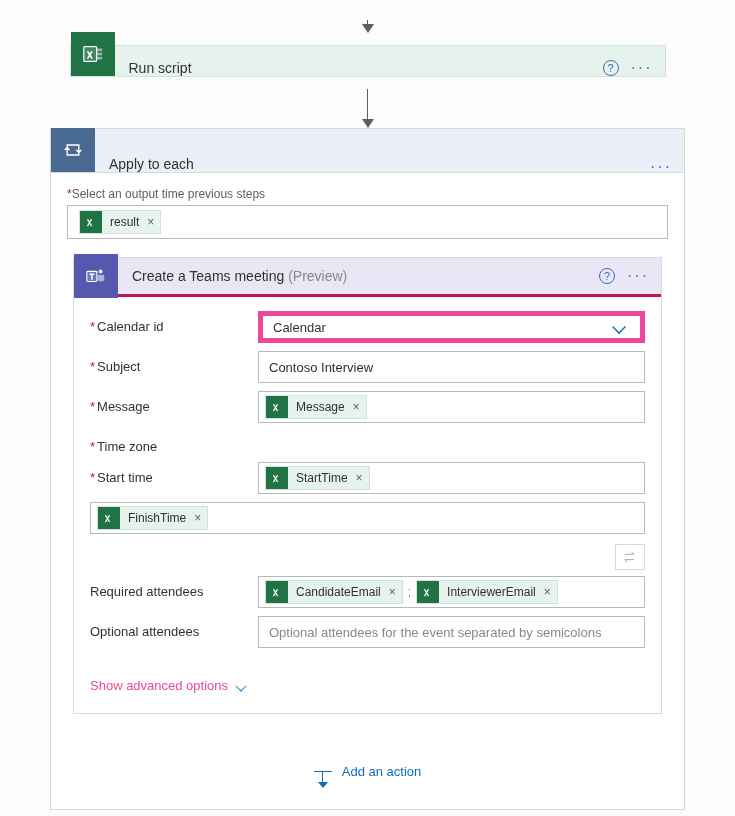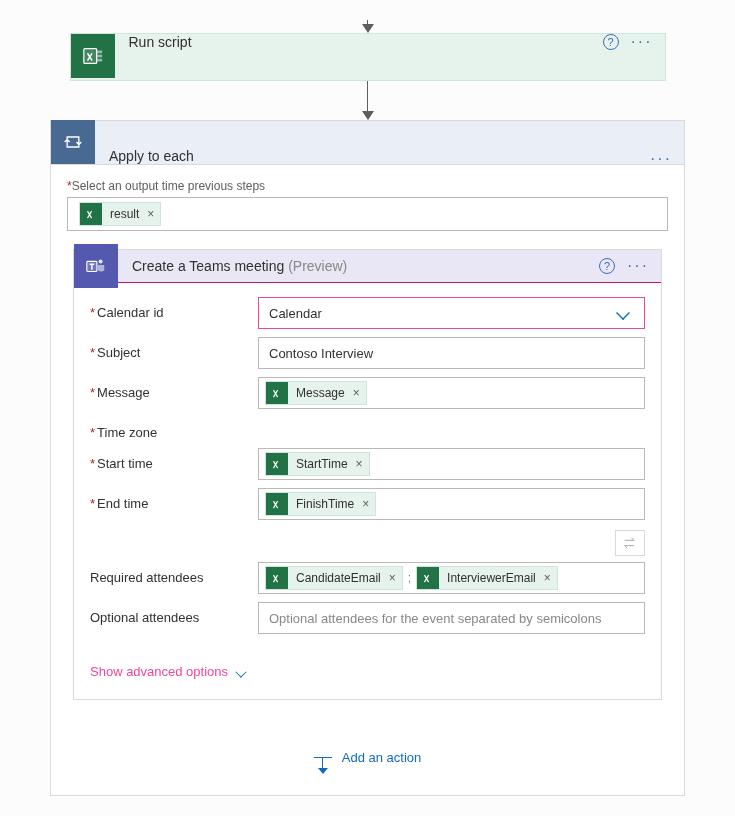--- a/index.html
+++ b/index.html
@@ -28,26 +28,26 @@
   .connector .arrow {
     width: 0; height: 0;
     border-left: 6px solid transparent;
     border-right: 6px solid transparent;
     border-top: 9px solid #605e5c;
   }
 
   
   .step-card {
     display: flex;
-    align-items: flex-start;
+    align-items: flex-end;
     border: 1px solid #cde6dc;
     background: #e6f2ec;
-    height: 48px;
+    height: 32px;
     width: 596px;
-    margin: 0 auto;
+    margin: 12px auto;
   }
   .step-card .icon-box {
     width: 44px; height: 44px;
     background: #217346;
     display: flex; align-items: center; justify-content: center;
     flex: none;
   }
   .step-card .title {
     flex: 1;
     padding-left: 14px;
@@ -121,22 +121,22 @@
   .token .t-x { padding: 0 6px 0 2px; color: #605e5c; cursor: pointer; }
 
   
   .inner-card {
     border: 1px solid #d9d9d9;
     margin: 18px 6px 0 6px;
   }
   .inner-header {
     display: flex; align-items: center;
     background: #e9e7f6;
-    border-bottom: 1px solid #be185d;
-    height: 33px;
+    border-bottom: 3px solid #be185d;
+    height: 39px;
   }
   .inner-header .icon-box {
     width: 44px; height: 44px; background: #5558af;
     display:flex;align-items:center;justify-content:center; flex:none;
   }
   .inner-header .title { padding-left: 14px; font-size: 14px; flex:1; }
   .inner-header .preview { color: #8a8886; font-weight: 400; }
   .inner-body { padding: 14px 16px 20px 16px; }
 
   .form-row {
@@ -149,21 +149,21 @@
     width: 132px;
     flex: none;
     padding-top: 8px;
     font-size: 13px;
     color: #323130;
   }
   .form-row .lbl .req { color: #a4262c; margin-right: 2px; }
   .form-row .fld { flex: 1; }
 
   .select-like {
-    border: 1px solid #ec4899;
+    border: 5px solid #ec4899;
     height: 32px;
     display: flex; align-items: center;
     padding: 0 10px;
     justify-content: space-between;
     background: #fff;
   }
   .chevron {
     width: 14px; height: 14px;
     border-right: 2px solid #0f6cbd;
     border-bottom: 2px solid #0f6cbd;
@@ -365,21 +365,20 @@
                       </svg>
                     </span>
                   <span class="t-label">StartTime</span>
                   <span class="t-x">×</span>
                 </span>
               </div>
             </div>
           </div>
 
           <div class="form-row">
-            <div class="lbl"><span class="req">*</span><span>End time</span></div>
             <div class="fld">
               <div class="token-input">
                 <span class="token">
                   <span class="t-icon">
                       <svg width="14" height="14" viewBox="0 0 24 24">
                         <path d="M6 7 L13 19 M13 7 L6 19" stroke="#fff" stroke-width="2"></path>
                       </svg>
                     </span>
                   <span class="t-label">FinishTime</span>
                   <span class="t-x">×</span>

